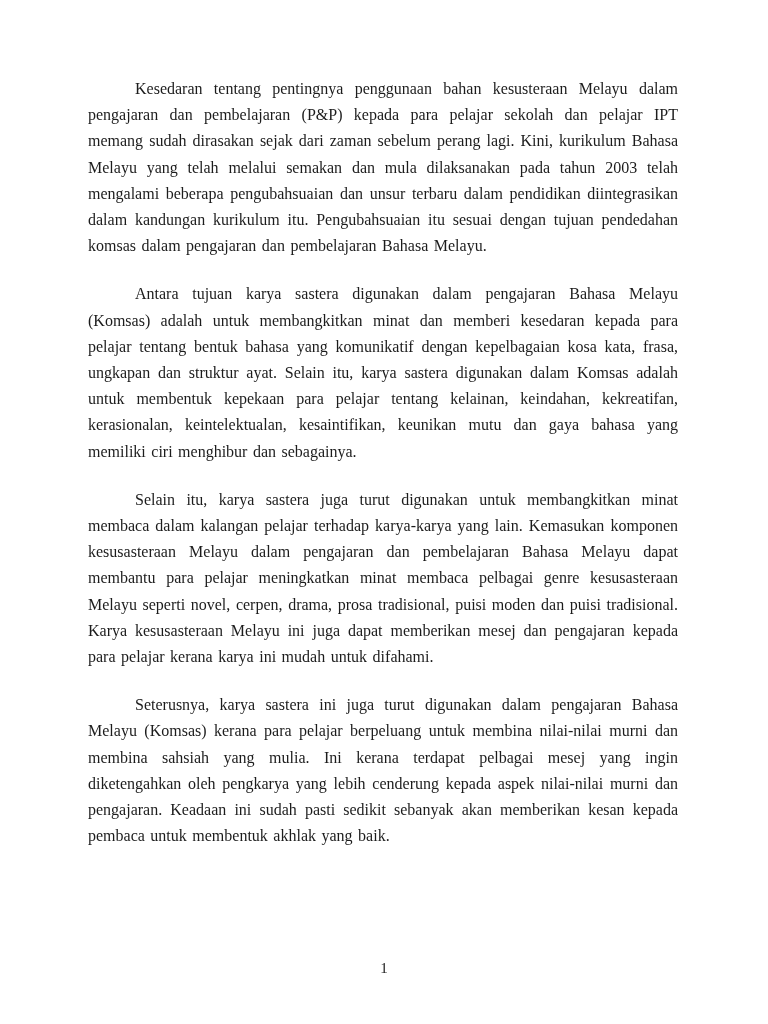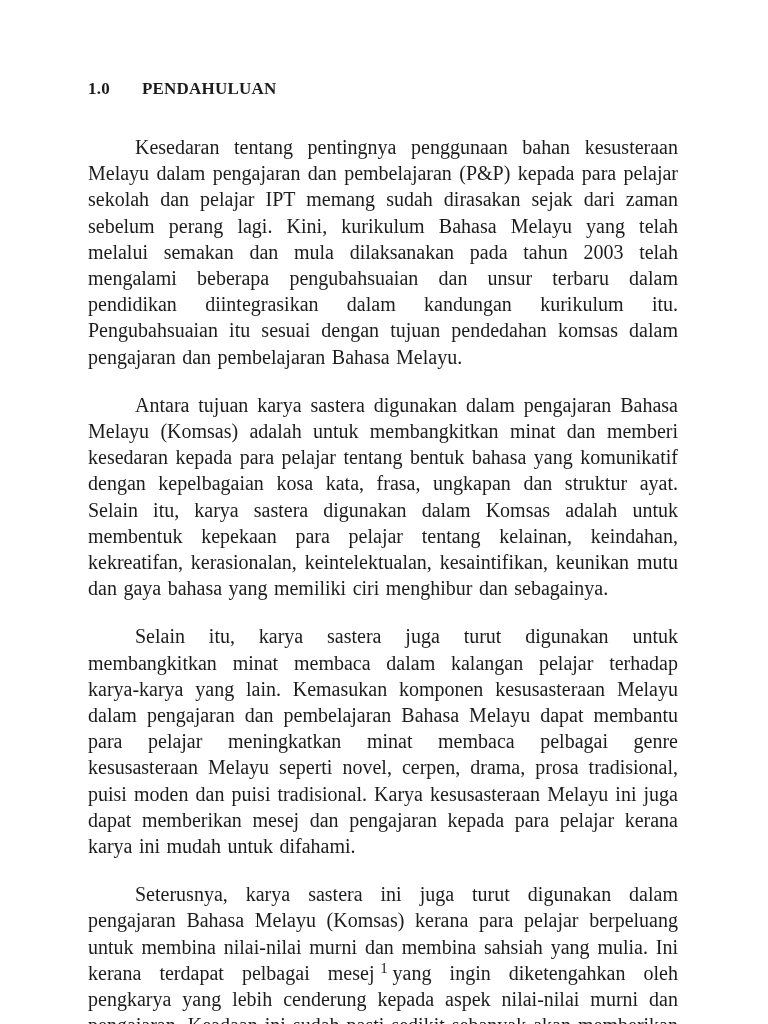--- a/index.html
+++ b/index.html
@@ -29,21 +29,21 @@
     font-weight: bold;
     margin: 0 0 32px 0;
     letter-spacing: 0.2px;
     line-height: 26px;
   }
   .heading .hnum {
     display: inline-block;
     width: 54px;
   }
   .para {
-    font-size: 20px;
+    font-size: 16px;
     line-height: 26.2px;
     text-align: justify;
     text-indent: 47px;
     margin: 0 0 22px 0;
     word-spacing: 1.5px;
   }
   .page-footer {
     position: absolute;
     left: 0;
     right: 0;
@@ -52,23 +52,20 @@
     font-size: 15px;
     color: #1c1c1c;
   }
 </style>
 </head>
 <body>
 
 <div class="page">
   <div class="content">
 
-    <h1 class="heading">
-      <span class="hnum">1.0</span><span class="htitle">PENDAHULUAN</span>
-    </h1>
 
     <p class="para">Kesedaran tentang pentingnya penggunaan bahan kesusteraan Melayu dalam pengajaran dan pembelajaran (P&amp;P) kepada para pelajar sekolah dan pelajar IPT memang sudah dirasakan sejak dari zaman sebelum perang lagi. Kini, kurikulum Bahasa Melayu yang telah melalui semakan dan mula dilaksanakan pada tahun 2003 telah mengalami beberapa pengubahsuaian dan unsur terbaru dalam pendidikan diintegrasikan dalam kandungan kurikulum itu. Pengubahsuaian itu sesuai dengan tujuan pendedahan komsas dalam pengajaran dan pembelajaran Bahasa Melayu.</p>
 
     <p class="para">Antara tujuan karya sastera digunakan dalam pengajaran Bahasa Melayu (Komsas) adalah untuk membangkitkan minat dan  memberi kesedaran kepada para pelajar tentang bentuk bahasa yang komunikatif dengan kepelbagaian kosa kata, frasa, ungkapan dan struktur ayat. Selain itu, karya sastera digunakan dalam Komsas adalah untuk membentuk kepekaan para pelajar tentang kelainan, keindahan, kekreatifan, kerasionalan, keintelektualan, kesaintifikan, keunikan mutu dan gaya bahasa yang memiliki ciri menghibur dan sebagainya.</p>
 
     <p class="para">Selain itu, karya sastera juga turut digunakan untuk membangkitkan minat membaca dalam kalangan pelajar terhadap karya-karya yang lain. Kemasukan komponen kesusasteraan Melayu dalam pengajaran dan pembelajaran Bahasa Melayu dapat membantu para pelajar meningkatkan minat membaca pelbagai genre kesusasteraan  Melayu seperti novel, cerpen, drama, prosa tradisional, puisi moden dan puisi tradisional. Karya kesusasteraan Melayu ini juga dapat memberikan mesej dan pengajaran  kepada para pelajar kerana karya ini mudah untuk difahami.</p>
 
     <p class="para">Seterusnya, karya sastera ini juga turut digunakan dalam pengajaran Bahasa Melayu (Komsas) kerana para pelajar berpeluang untuk membina nilai-nilai murni dan membina sahsiah yang mulia. Ini kerana terdapat pelbagai mesej yang ingin diketengahkan oleh pengkarya yang lebih cenderung kepada aspek nilai-nilai murni dan pengajaran. Keadaan ini sudah pasti sedikit sebanyak akan memberikan kesan kepada pembaca untuk membentuk akhlak yang baik.</p>
 
   </div>

